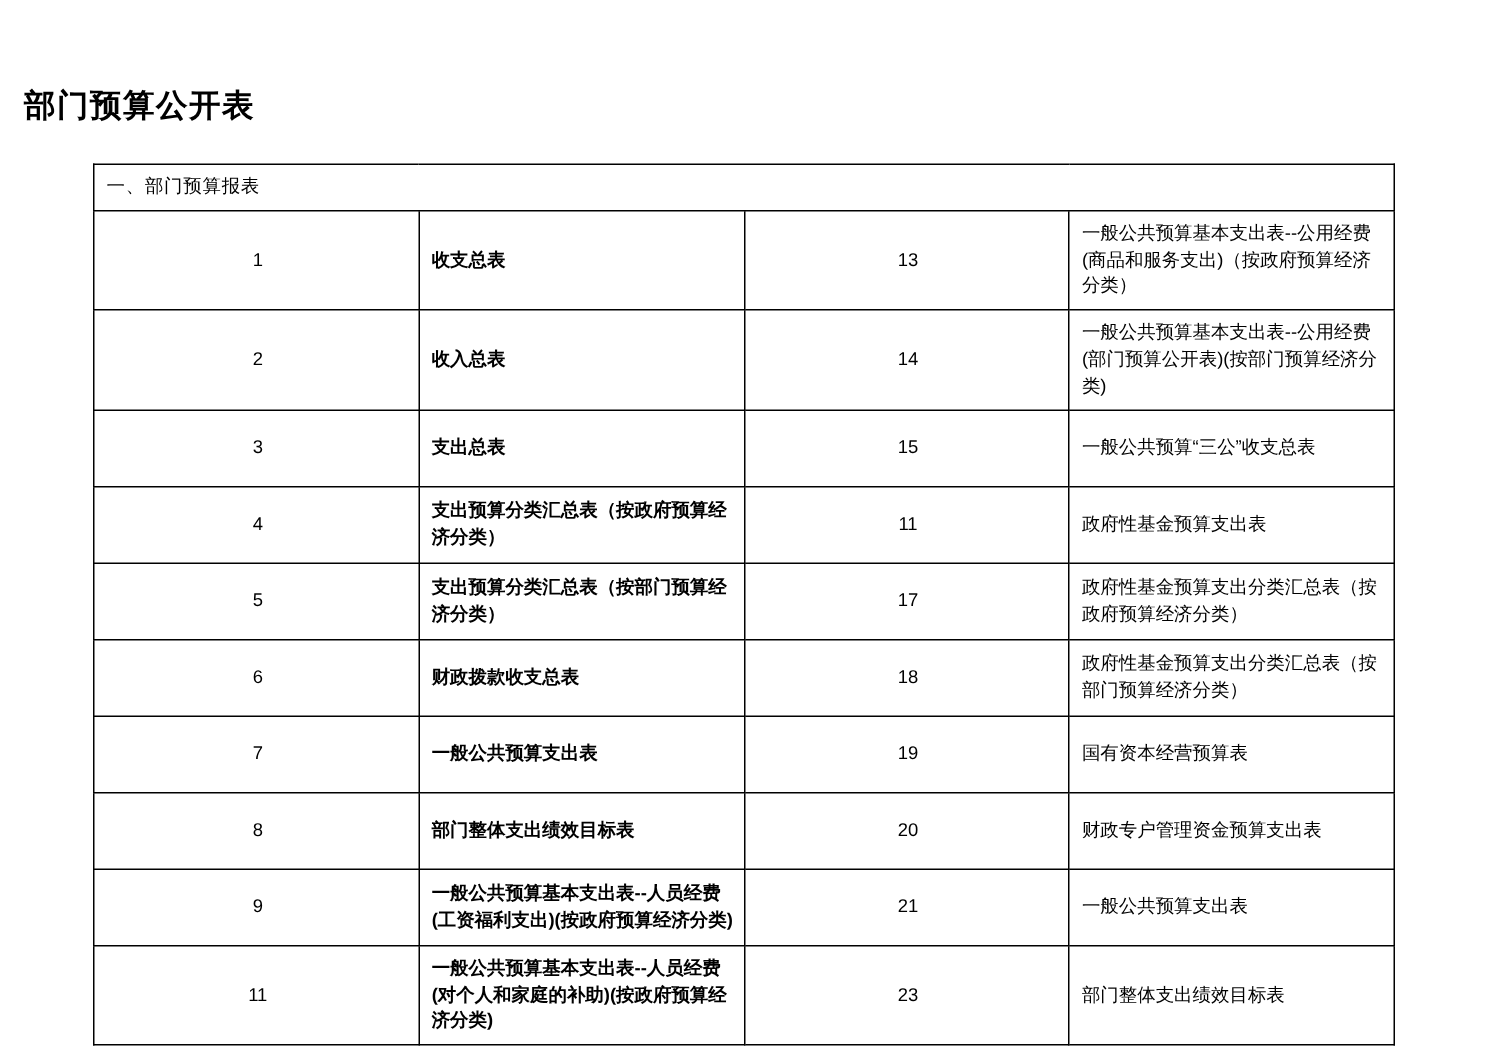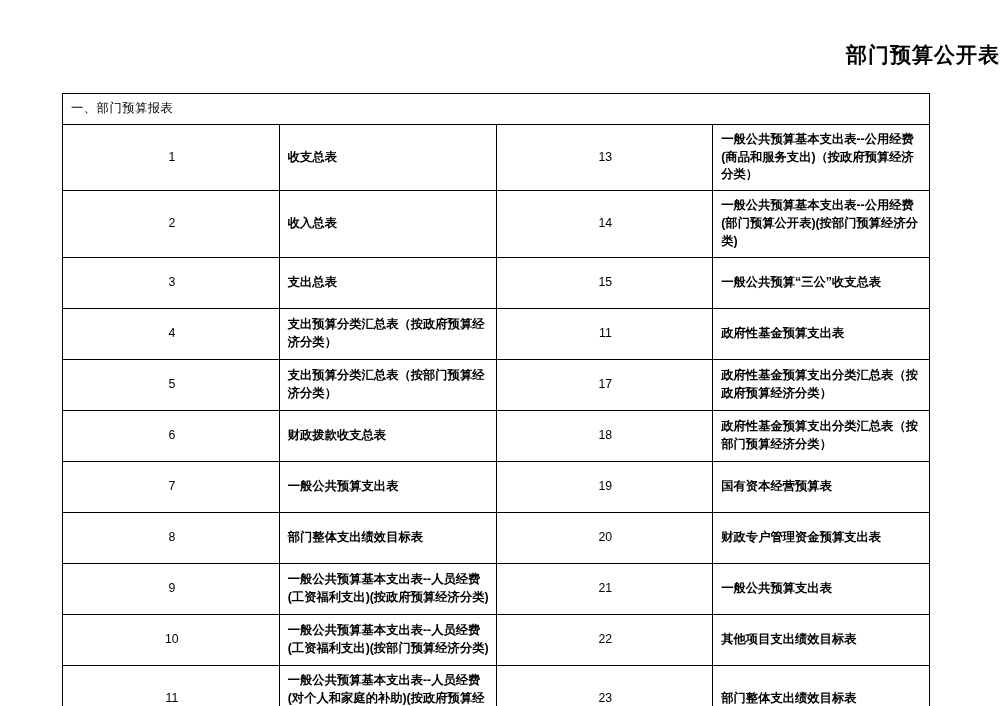--- a/index.html
+++ b/index.html
@@ -14,25 +14,25 @@
     color: #000000;
     overflow: hidden;
   }
   .page {
     position: relative;
     width: 1000px;
     height: 706px;
     background: #ffffff;
   }
   .doc-title {
-    text-align: right;
+    text-align: left;
     font-size: 21px;
     font-weight: bold;
     letter-spacing: 1px;
-    margin: 0;
+    margin: 16px;
     padding-top: 42px;
     padding-bottom: 0;
     line-height: 1.2;
   }
   .table-wrap {
     position: absolute;
     left: 62px;
     top: 93px;
     width: 868px;
   }
@@ -60,21 +60,20 @@
     text-align: center;
     padding-left: 0;
     padding-right: 0;
   }
   td.label-left {
     width: 398px;
     font-weight: bold;
   }
   td.label-right {
     width: 398px;
-    font-weight: bold;
   }
   .row-tall td {
     height: 38px;
   }
 </style>
 </head>
 <body>
 
 <div class="page">
 
@@ -143,26 +142,20 @@
           <td class="label-right">财政专户管理资金预算支出表</td>
         </tr>
 
         <tr class="row-tall">
           <td class="num">9</td>
           <td class="label-left">一般公共预算基本支出表--人员经费(工资福利支出)(按政府预算经济分类)</td>
           <td class="num">21</td>
           <td class="label-right">一般公共预算支出表</td>
         </tr>
 
-        <tr class="row-tall">
-          <td class="num">10</td>
-          <td class="label-left">一般公共预算基本支出表--人员经费(工资福利支出)(按部门预算经济分类)</td>
-          <td class="num">22</td>
-          <td class="label-right">其他项目支出绩效目标表</td>
-        </tr>
 
         <tr class="row-tall">
           <td class="num">11</td>
           <td class="label-left">一般公共预算基本支出表--人员经费(对个人和家庭的补助)(按政府预算经济分类)</td>
           <td class="num">23</td>
           <td class="label-right">部门整体支出绩效目标表</td>
         </tr>
 
       </tbody>
     </table>

